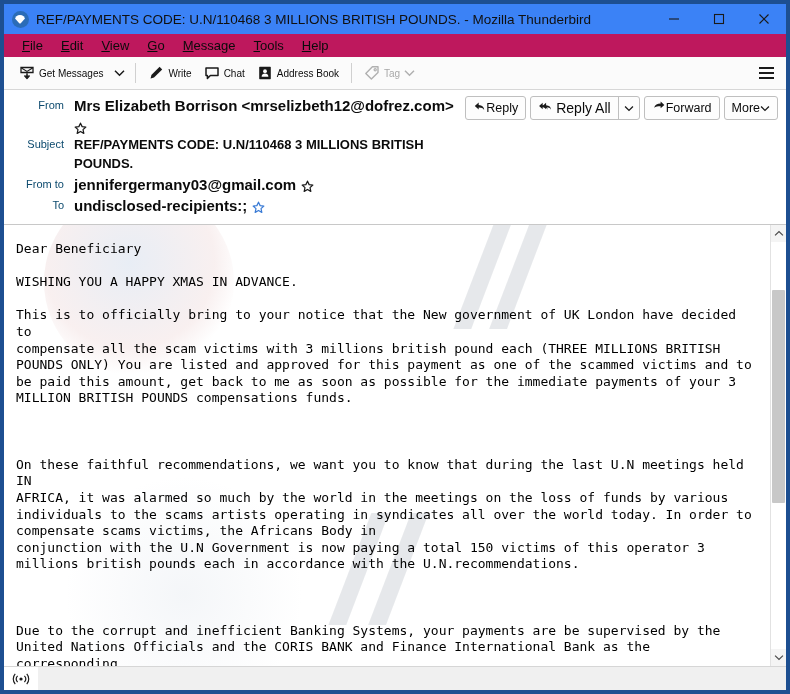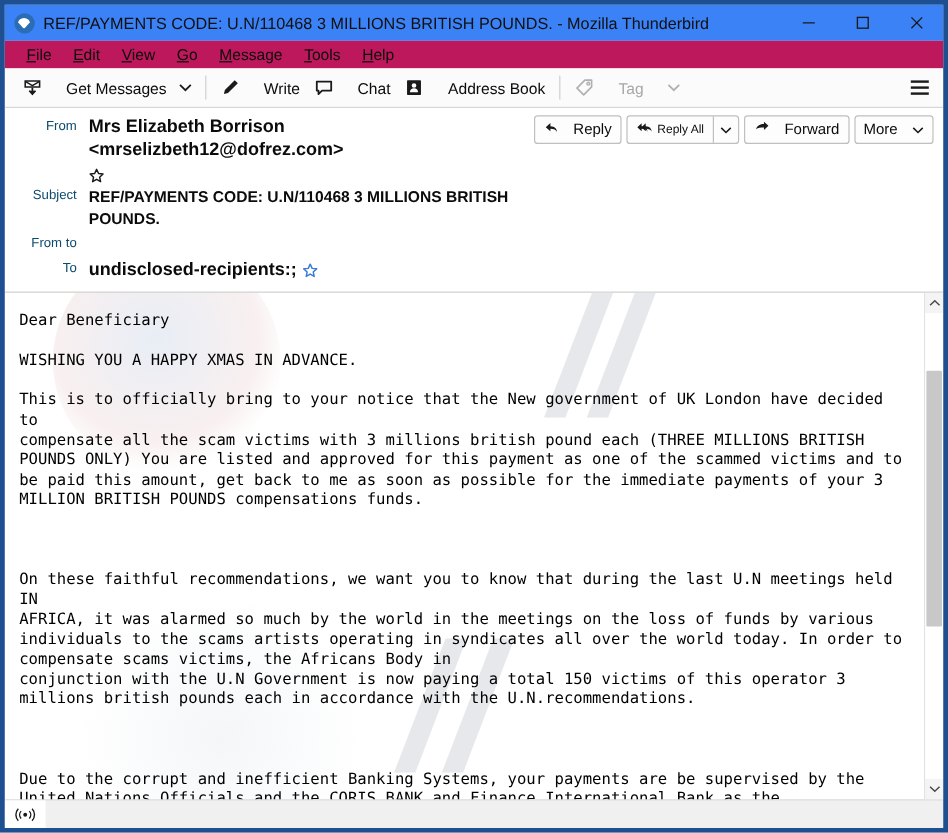--- a/index.html
+++ b/index.html
@@ -100,24 +100,24 @@
     display: flex;
     align-items: center;
     background: #fbfbfb;
     border-bottom: 1px solid #d7d7d7;
     padding: 0 6px 0 9px;
     box-sizing: border-box;
   }
   .tbtn {
     display: flex;
     align-items: center;
-    gap: 20px;
+    gap: 4px;
     height: 26px;
     padding: 0 6px;
-    font-size: 13px;
+    font-size: 10px;
     color: #0b0b0b;
     white-space: nowrap;
     border-radius: 3px;
   }
   .tbtn.disabled { color: #a8a8a8; }
   .tbtn .ico { display: flex; align-items: center; }
   .tb-sep {
     width: 1px;
     height: 20px;
     background: #d0d0d0;
@@ -195,21 +195,21 @@
   .replybar {
     display: flex;
     align-items: center;
     gap: 4px;
     flex: 0 0 auto;
     padding-left: 10px;
   }
   .rbtn {
     display: flex;
     align-items: center;
-    gap: 12px;
+    gap: 0;
     height: 24px;
     padding: 0 7px;
     font-size: 12.5px;
     color: #0b0b0b;
     background: #fdfdfd;
     border: 1px solid #bfbfbf;
     border-radius: 3px;
     white-space: nowrap;
     box-sizing: border-box;
   }
@@ -220,21 +220,21 @@
     border-radius: 3px;
     background: #fdfdfd;
     height: 24px;
     box-sizing: border-box;
   }
   .rbtn-split .part {
     display: flex;
     align-items: center;
     gap: 4px;
     padding: 0 7px;
-    font-size: 10px;
+    font-size: 14px;
     color: #0b0b0b;
     white-space: nowrap;
   }
   .rbtn-split .divider {
     width: 1px;
     background: #bfbfbf;
   }
   .rbtn-split .part.arrow { padding: 0 5px; }
 
   
@@ -473,20 +473,28 @@
           </div>
         </div>
 
         <div class="hdr-row">
           <div class="hdr-label">Subject</div>
           <div class="hdr-value bold">REF/PAYMENTS CODE: U.N/110468 3 MILLIONS BRITISH POUNDS.</div>
         </div>
 
         <div class="hdr-row">
           <div class="hdr-label">From to</div>
+          <div class="hdr-value">
+            <span>jennifergermany03@gmail.com</span>
+            <span class="star">
+              <svg width="13" height="13" viewBox="0 0 16 16">
+                  <path d="M8 1.4l2 4.3 4.6.5-3.5 3.2 1 4.6L8 11.6l-4.1 2.4 1-4.6L1.4 6.2 6 5.7z" fill="none" stroke="#1a1a1a" stroke-width="1.5" stroke-linejoin="round"></path>
+                </svg>
+            </span>
+          </div>
         </div>
 
         <div class="hdr-row">
           <div class="hdr-label">To</div>
           <div class="hdr-value">
             <span>undisclosed-recipients:;</span>
             <span class="star">
               <svg width="13" height="13" viewBox="0 0 16 16">
                   <path d="M8 1.4l2 4.3 4.6.5-3.5 3.2 1 4.6L8 11.6l-4.1 2.4 1-4.6L1.4 6.2 6 5.7z" fill="none" stroke="#3a7bd5" stroke-width="1.5" stroke-linejoin="round"></path>
                 </svg>

